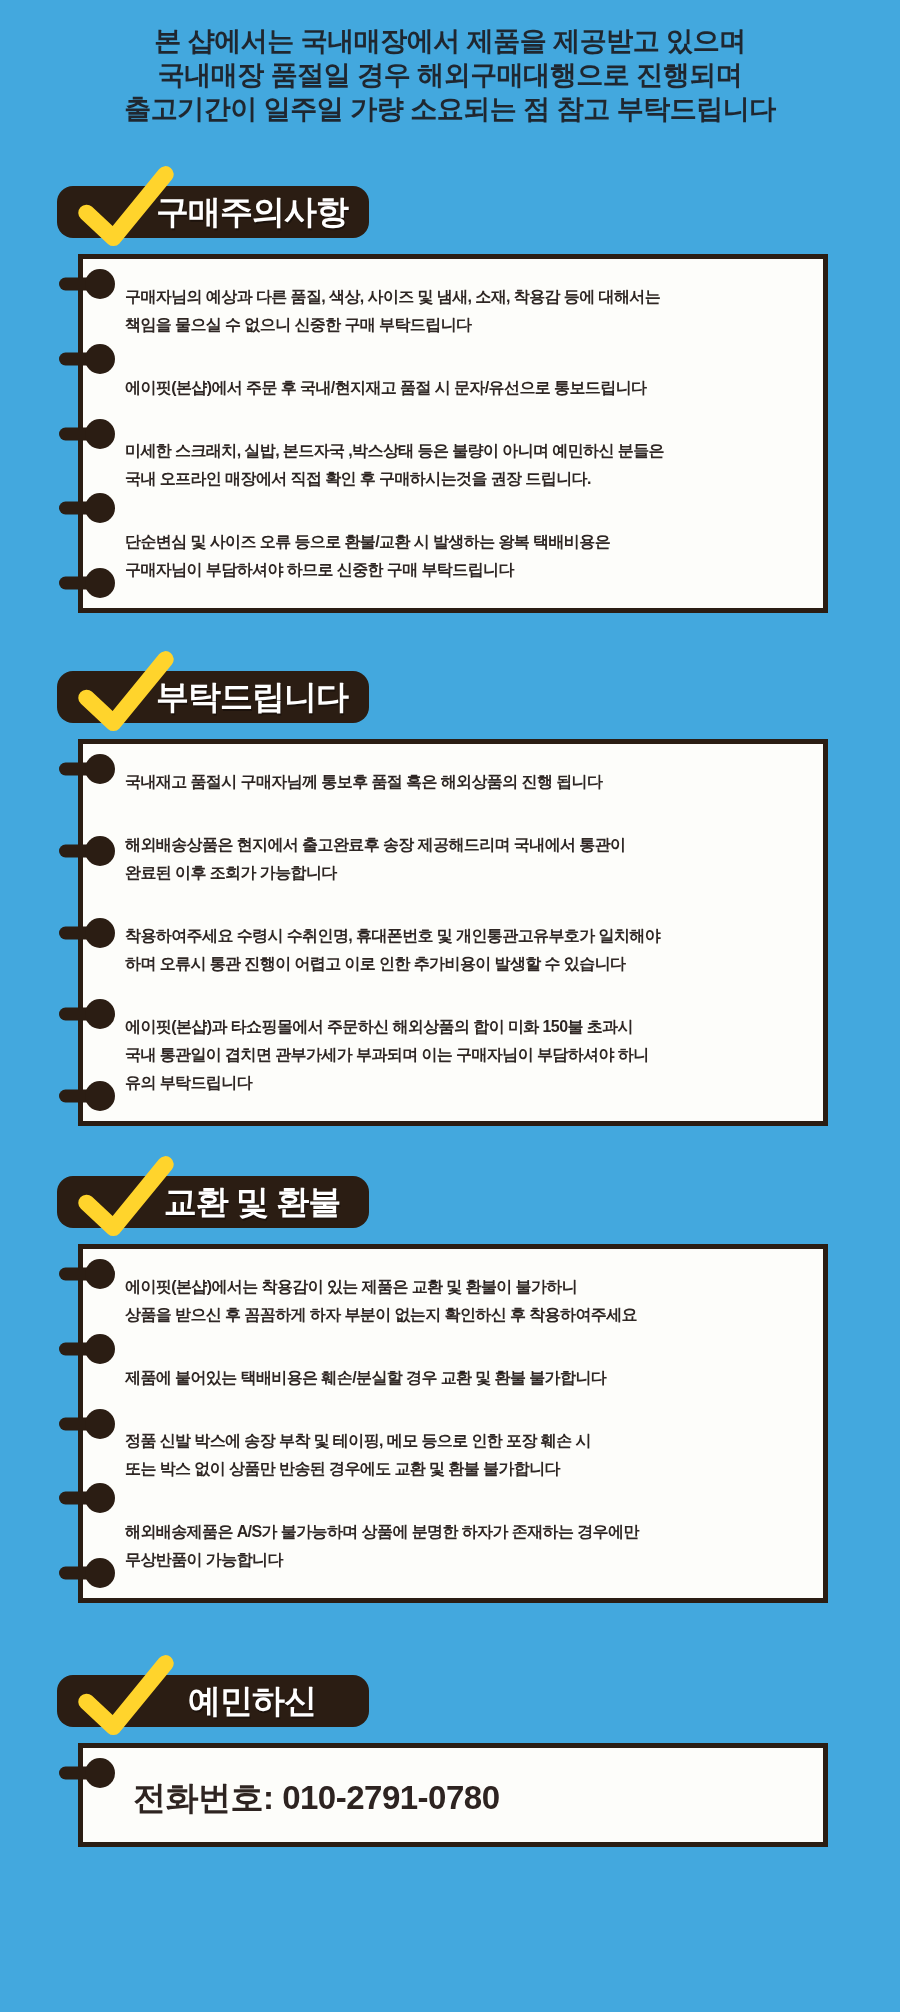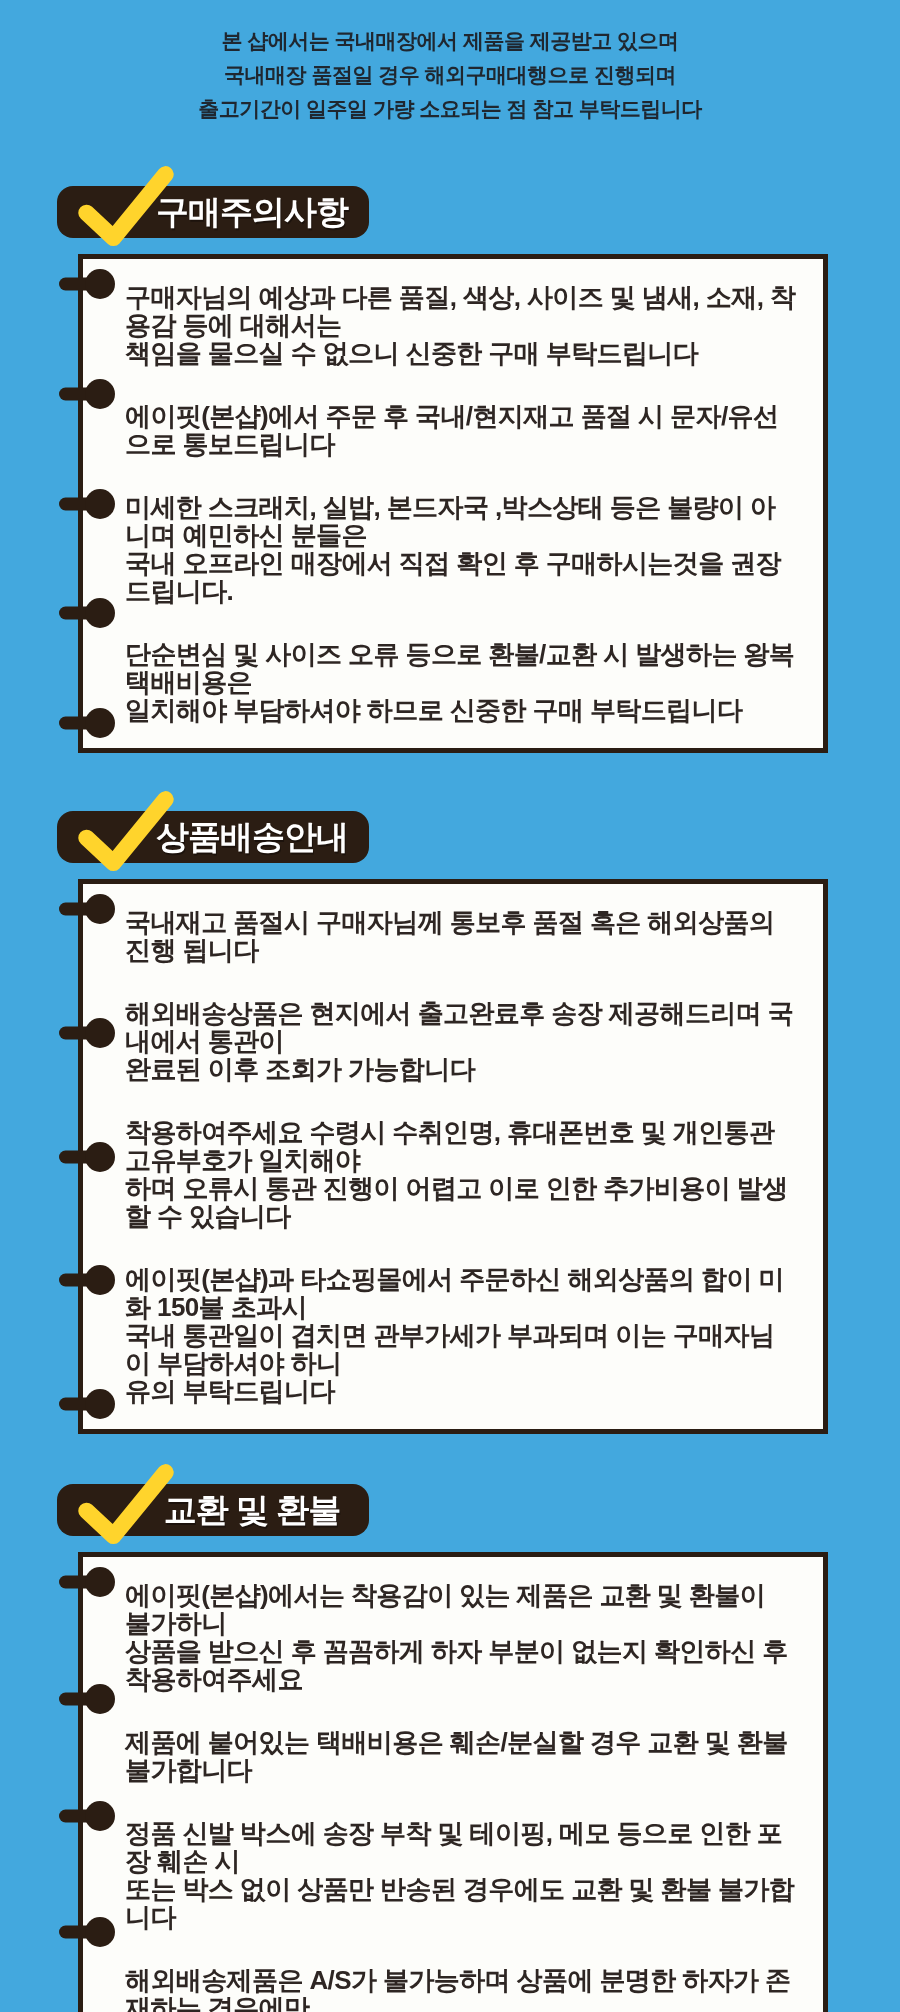--- a/index.html
+++ b/index.html
@@ -15,21 +15,21 @@
     height:2012px;
     overflow:hidden;
     box-sizing:border-box;
     background:#43a8de;
     padding-top:24px;
   }
   
   .page-header {
     text-align:center;
     color:#1f2730;
-    font-size:21px;
+    font-size:27px;
     line-height:34px;
     font-weight:800;
     letter-spacing:-0.5px;
   }
   
   .section { margin-top:58px; }
   .section.s1 { margin-top:60px; }
   .section.s3 { margin-top:50px; }
   .section.s4 { margin-top:72px; }
   .heading { position:relative; margin-left:57px; width:312px; height:52px; }
@@ -71,21 +71,21 @@
   .pin { position:relative; width:56px; height:30px; }
   .pin::before {
     content:""; position:absolute; left:0; top:50%; transform:translateY(-50%);
     width:44px; height:13px; border-radius:7px; background:#2b1d13;
   }
   .pin::after {
     content:""; position:absolute; left:26px; top:0;
     width:30px; height:30px; border-radius:50%; background:#2b1d13;
   }
   .note-item {
-    font-size:26px;
+    font-size:16px;
     line-height:28px;
     font-weight:700;
     color:#2e2623;
     letter-spacing:-0.6px;
     white-space:pre-line;
   }
   .note-item + .note-item { margin-top:35px; }
   
   .contact-box { padding:30px 26px 24px 50px; }
   .contact-row {
@@ -123,32 +123,32 @@
         <span class="pin"></span>
         <span class="pin"></span>
         <span class="pin"></span>
       </div>
       <div class="note-item">구매자님의 예상과 다른 품질, 색상, 사이즈 및 냄새, 소재, 착용감 등에 대해서는
 책임을 물으실 수 없으니 신중한 구매 부탁드립니다</div>
       <div class="note-item">에이핏(본샵)에서 주문 후 국내/현지재고 품절 시 문자/유선으로 통보드립니다</div>
       <div class="note-item">미세한 스크래치, 실밥, 본드자국 ,박스상태 등은 불량이 아니며 예민하신 분들은
 국내 오프라인 매장에서 직접 확인 후 구매하시는것을 권장 드립니다.</div>
       <div class="note-item">단순변심 및 사이즈 오류 등으로 환불/교환 시 발생하는 왕복 택배비용은
-일치해야 부담하셔야 하므로 신중한 구매 부탁드립니다</div>
+구매자님이 부담하셔야 하므로 신중한 구매 부탁드립니다</div>
     </div>
   </section>
 
   <section class="section s2">
     <div class="heading">
       <span class="check">
         <svg viewBox="0 0 110 92" aria-hidden="true">
           <path d="M14 50 L42 76 L96 10" fill="none" stroke="#ffd42c" stroke-width="17" stroke-linecap="round" stroke-linejoin="round"></path>
         </svg>
       </span>
-      <span class="pill-label">상품배송안내</span>
+      <span class="pill-label">부탁드립니다</span>
     </div>
     <div class="note-box">
       <div class="pins">
         <span class="pin"></span>
         <span class="pin"></span>
         <span class="pin"></span>
         <span class="pin"></span>
         <span class="pin"></span>
       </div>
       <div class="note-item">국내재고 품절시 구매자님께 통보후 품절 혹은 해외상품의 진행 됩니다</div>

